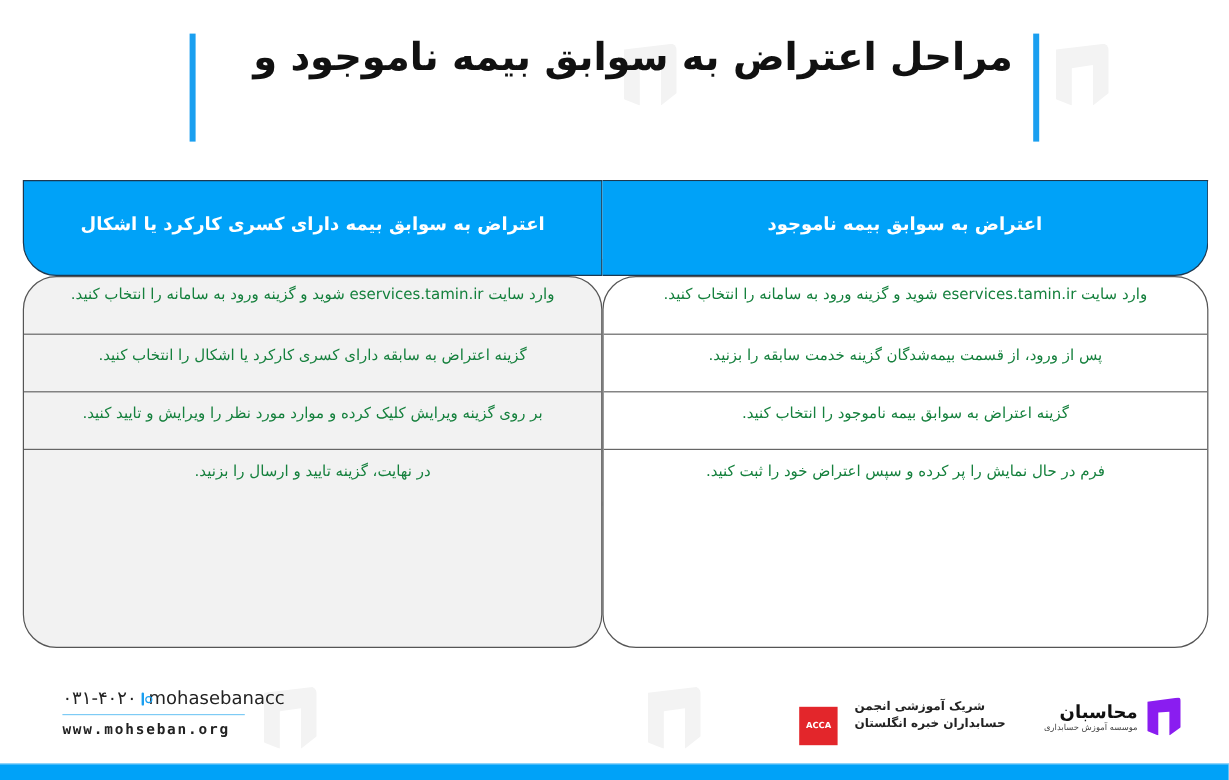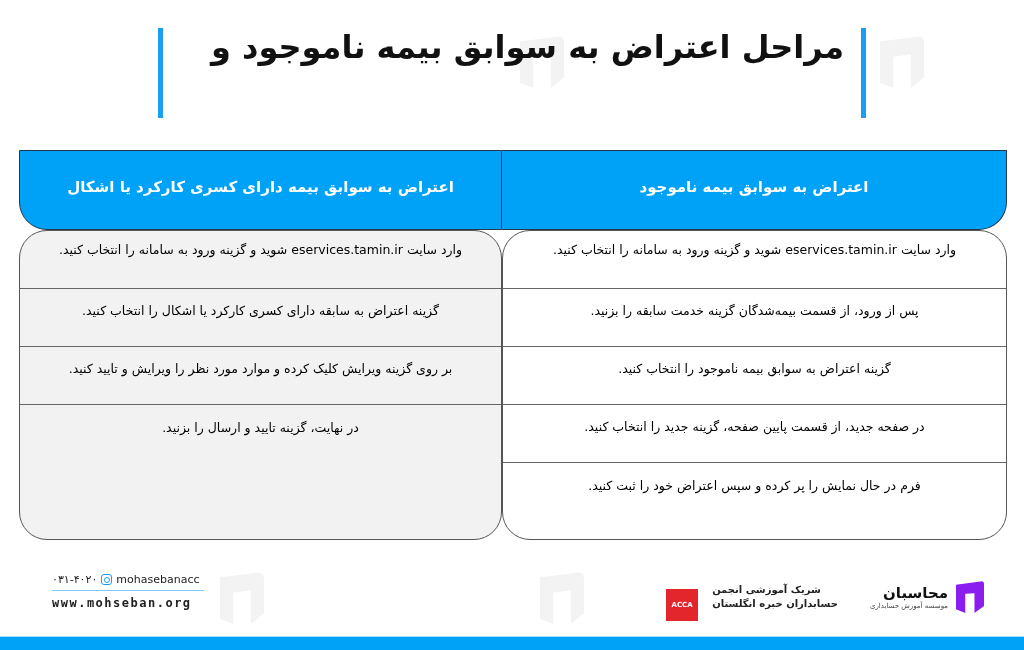--- a/index.html
+++ b/index.html
@@ -21,27 +21,27 @@
     .table { position: absolute; top: 150px; left: 19px; width: 988px; height: 390px; }
     .col { position: absolute; top: 0; height: 390px; padding-left: 21px; }
     .col.left { left: 0; width: 483px; }
     .col.right { left: 483px; width: 505px; }
     .head { position: absolute; top: 0; left: 0; right: 0; height: 80px; background: #00a2f8; border: 1.5px solid #1d3850; color: #fff; font-weight: bold; font-size: 15px; direction: rtl; display: flex; align-items: center; justify-content: center; padding-bottom: 6px; }
     .col.left .head { border-bottom-left-radius: 28px; border-right: 1px solid #1d3850; }
     .col.right .head { border-bottom-right-radius: 28px; border-left: none; }
     .body { position: absolute; top: 80px; left: 0; right: 0; height: 310px; border: 1.5px solid #555; border-radius: 28px; overflow: hidden; }
     .col.left .body { background: #f2f2f2; }
     .col.right .body { background: #ffffff; }
-    .row { height: 58px; border-bottom: 1.5px solid #666; display: flex; align-items: center; justify-content: center; direction: rtl; font-size: 12.5px; color: #000000; padding: 0 6px 14px 6px; }
+    .row { height: 48px; border-bottom: 1.5px solid #666; display: flex; align-items: center; justify-content: center; direction: rtl; font-size: 12.5px; color: #15803d; padding: 0 6px 14px 6px; }
     .row:first-child { align-items: center; padding-bottom: 20px; }
     .row:last-child { border-bottom: none; }
 
     
     .footer-left { position: absolute; left: 52px; top: 573px; width: 152px; }
-    .contact-line { display: flex; align-items: center; gap: 4px; font-size: 11px; color: #222; padding-bottom: 4px; border-bottom: 1.5px solid #7ecbf5; }
+    .contact-line { display: flex; align-items: center; gap: 4px; font-size: 15px; color: #222; padding-bottom: 4px; border-bottom: 1.5px solid #7ecbf5; }
     .ig-icon { width: 11px; height: 11px; border: 1.5px solid #1a9ff0; border-radius: 3px; position: relative; display: inline-block; }
     .ig-icon::after { content: ""; position: absolute; left: 2px; top: 2px; width: 4px; height: 4px; border: 1.2px solid #1a9ff0; border-radius: 50%; }
     .website { font-family: "DejaVu Sans Mono", monospace; font-size: 12px; font-weight: bold; letter-spacing: 1.5px; color: #222; padding-top: 5px; }
 
     .footer-right { position: absolute; right: 40px; top: 573px; display: flex; align-items: center; gap: 14px; direction: ltr; }
     .acca-badge { width: 32px; height: 32px; background: #e3262b; color: #fff; font-size: 7px; font-weight: bold; display: flex; align-items: center; justify-content: center; margin-top: 16px; }
     .acca-text { direction: rtl; font-size: 10px; font-weight: bold; line-height: 14px; color: #222; text-align: left; }
     .brand { display: flex; align-items: center; gap: 8px; margin-left: 18px; }
     .brand-text { direction: rtl; text-align: right; }
     .brand-name { font-size: 15px; font-weight: bold; color: #111; line-height: 18px; }
@@ -80,21 +80,20 @@
       <div class="row">در نهایت، گزینه تایید و ارسال را بزنید.</div>
     </div>
   </div>
 
   <div class="col right">
     <div class="head">اعتراض به سوابق بیمه ناموجود</div>
     <div class="body">
       <div class="row">وارد سایت eservices.tamin.ir شوید و گزینه ورود به سامانه را انتخاب کنید.</div>
       <div class="row">پس از ورود، از قسمت بیمه‌شدگان گزینه خدمت سابقه را بزنید.</div>
       <div class="row">گزینه اعتراض به سوابق بیمه ناموجود را انتخاب کنید.</div>
-      <div class="row">در صفحه جدید، از قسمت پایین صفحه، گزینه جدید را انتخاب کنید.</div>
       <div class="row">فرم در حال نمایش را پر کرده و سپس اعتراض خود را ثبت کنید.</div>
     </div>
   </div>
 </div>
 
 <div class="footer-left">
   <div class="contact-line">
     <span>۰۳۱-۴۰۲۰</span>
     <span class="ig-icon"></span>
     <span>mohasebanacc</span>

